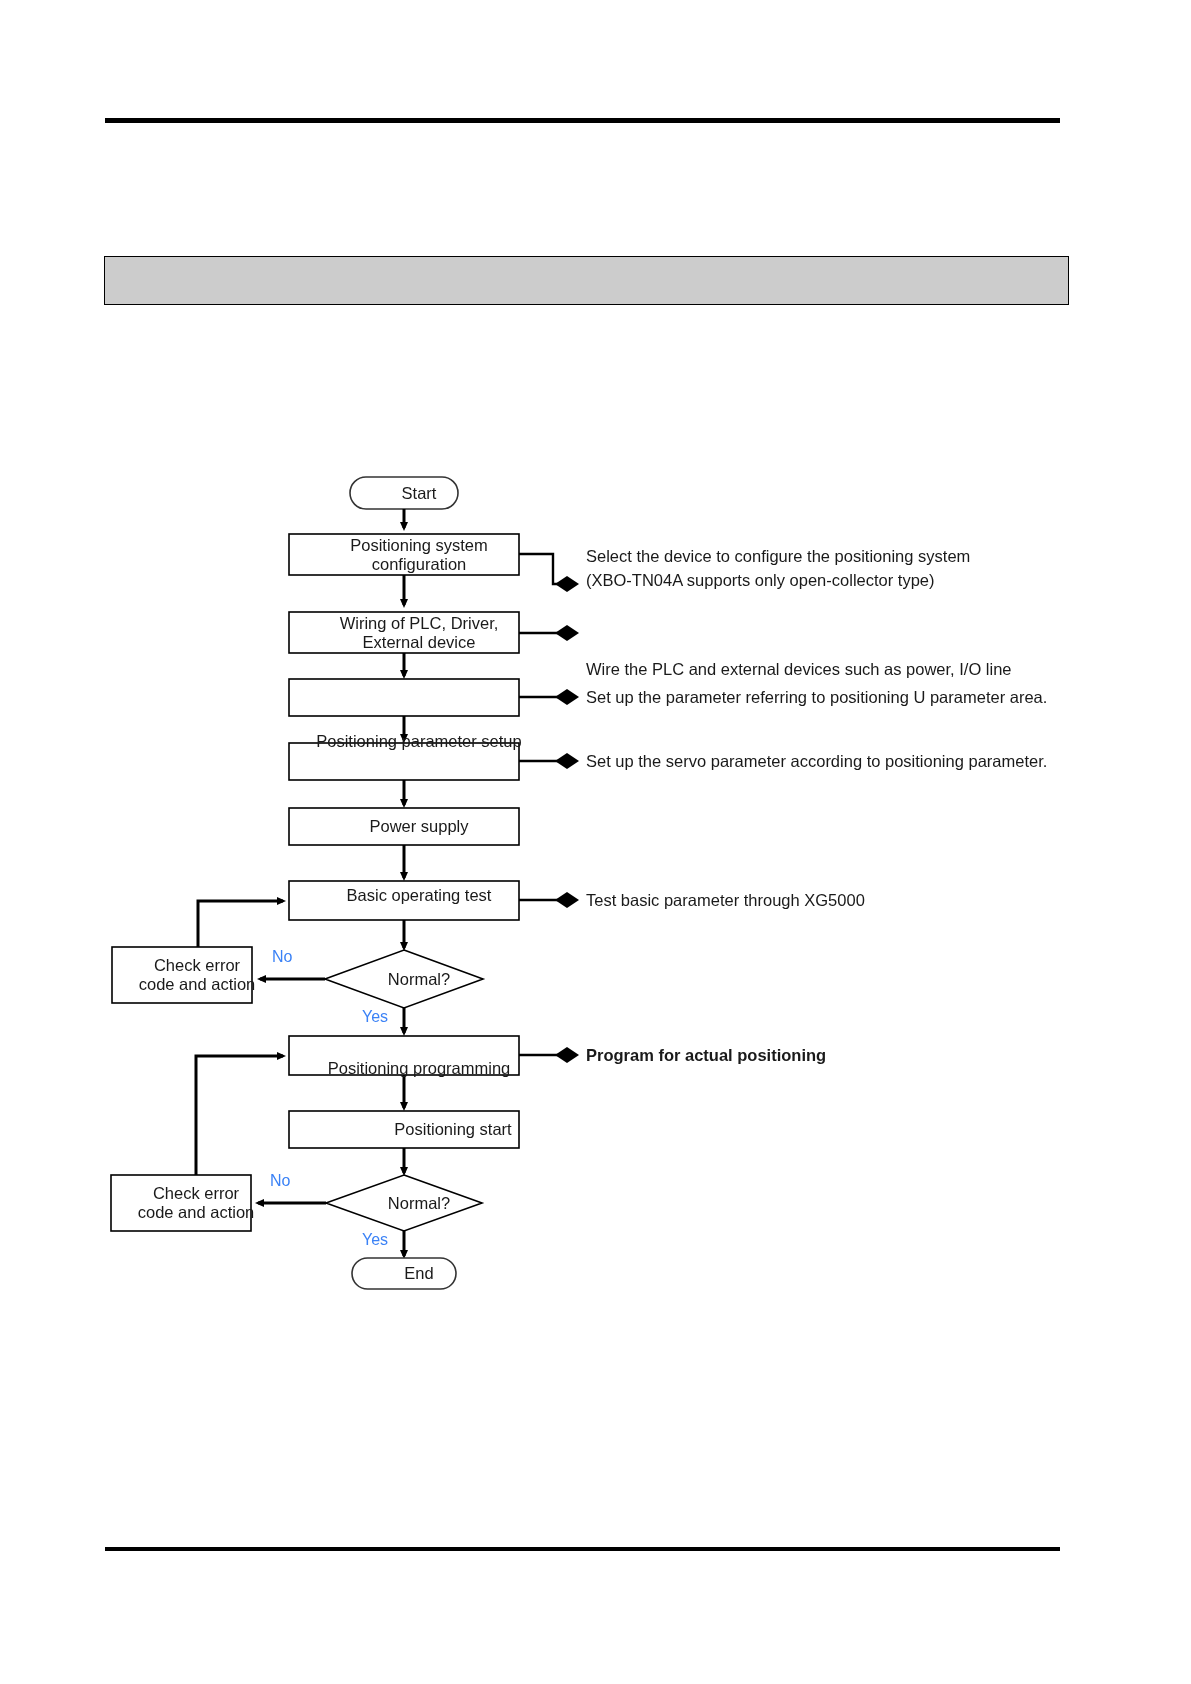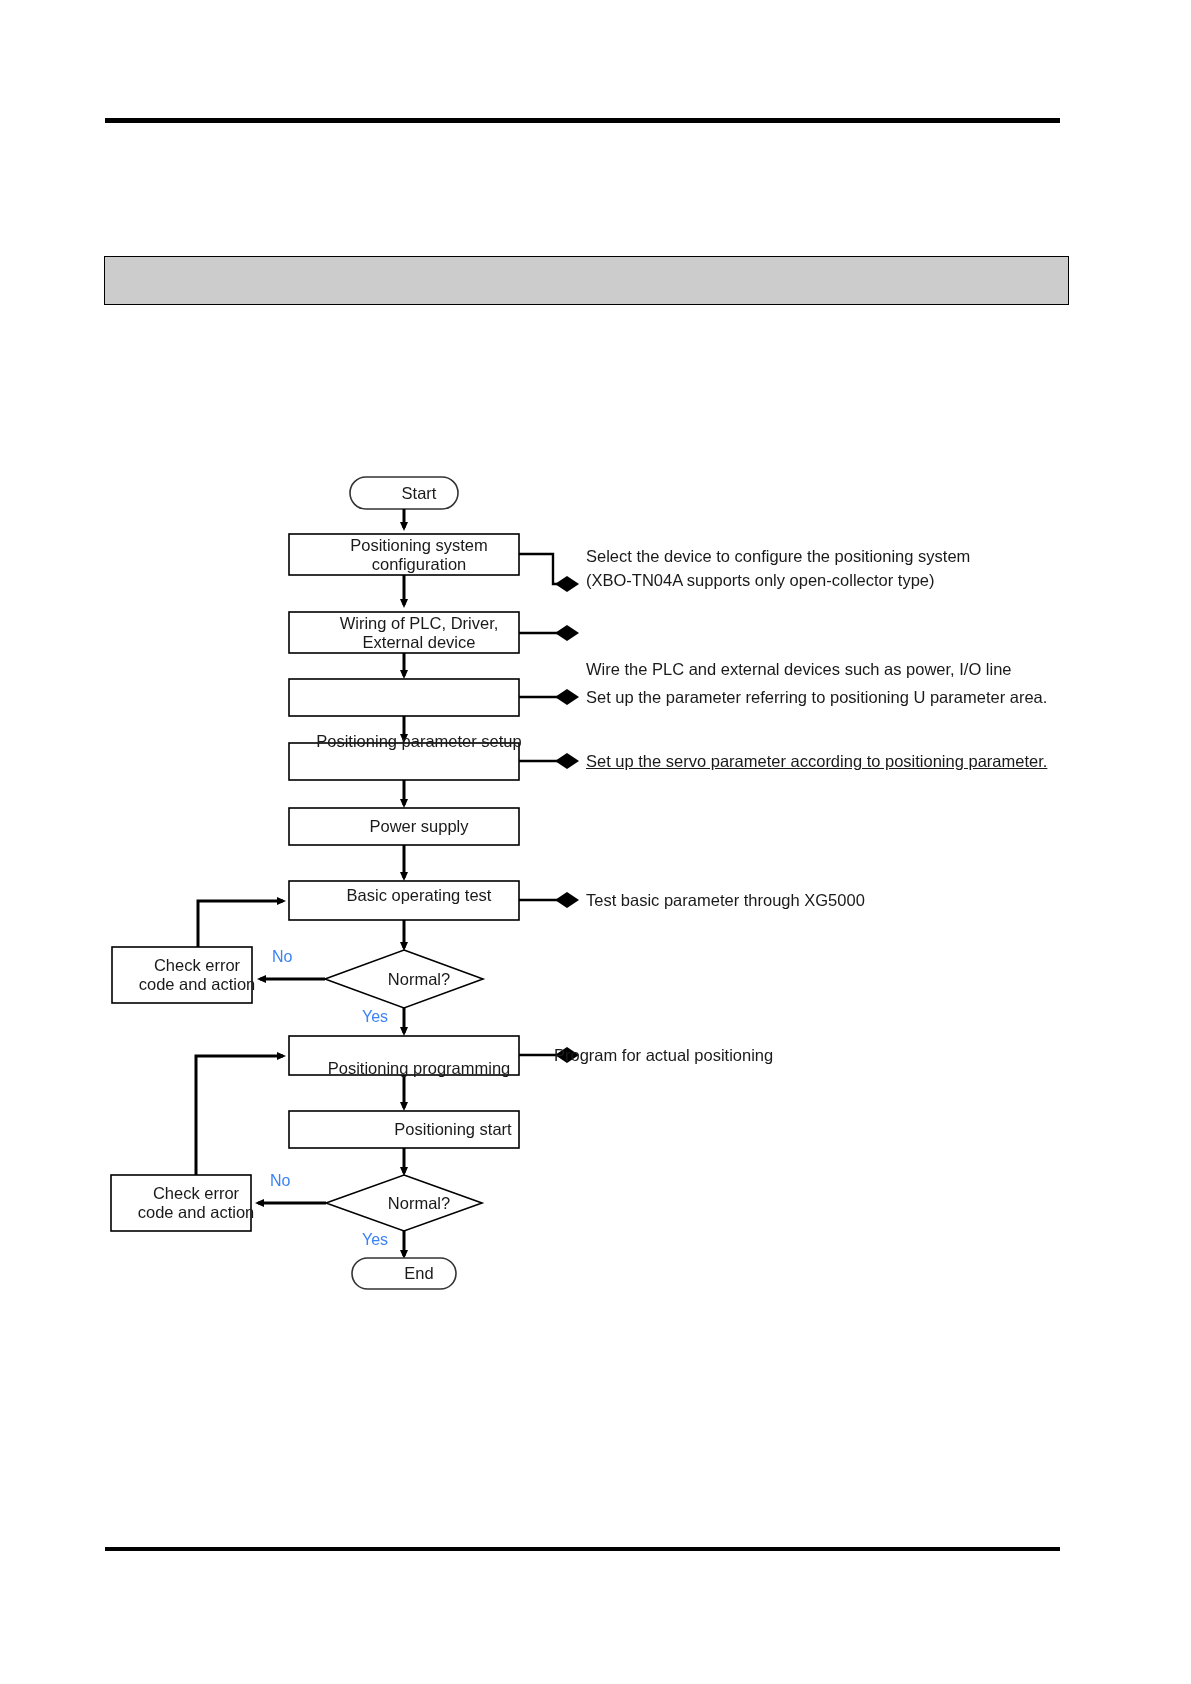--- a/index.html
+++ b/index.html
@@ -177,22 +177,22 @@
     <div class="edge-label" style="left:270px;top:1172px;">No</div>
     <div class="edge-label" style="left:362px;top:1231px;">Yes</div>
 
     <div class="annot" style="left:586px;top:544px;width:520px;">Select the device to configure the positioning system
 (XBO-TN04A supports only open-collector type)</div>
 
     <div class="annot" style="left:586px;top:621px;width:520px;margin-top:36px;">Wire the PLC and external devices such as power, I/O line</div>
 
     <div class="annot" style="left:586px;top:685px;width:520px;">Set up the parameter referring to positioning U parameter area.</div>
 
-    <div class="annot" style="left:586px;top:749px;width:520px;text-decoration:underline;">Set up the servo parameter according to positioning parameter.</div>
+    <div class="annot" style="left:586px;top:749px;width:520px;">Set up the servo parameter according to positioning parameter.</div>
 
     <div class="annot" style="left:586px;top:888px;width:520px;">Test basic parameter through XG5000</div>
 
-    <div class="annot" style="left:554px;top:1043px;width:520px;">Program for actual positioning</div>
+    <div class="annot" style="left:586px;top:1043px;width:520px;font-weight:bold;">Program for actual positioning</div>
 
   </div>
 
   <div class="rule-bottom"></div>
 </div>
 
 </body></html>

